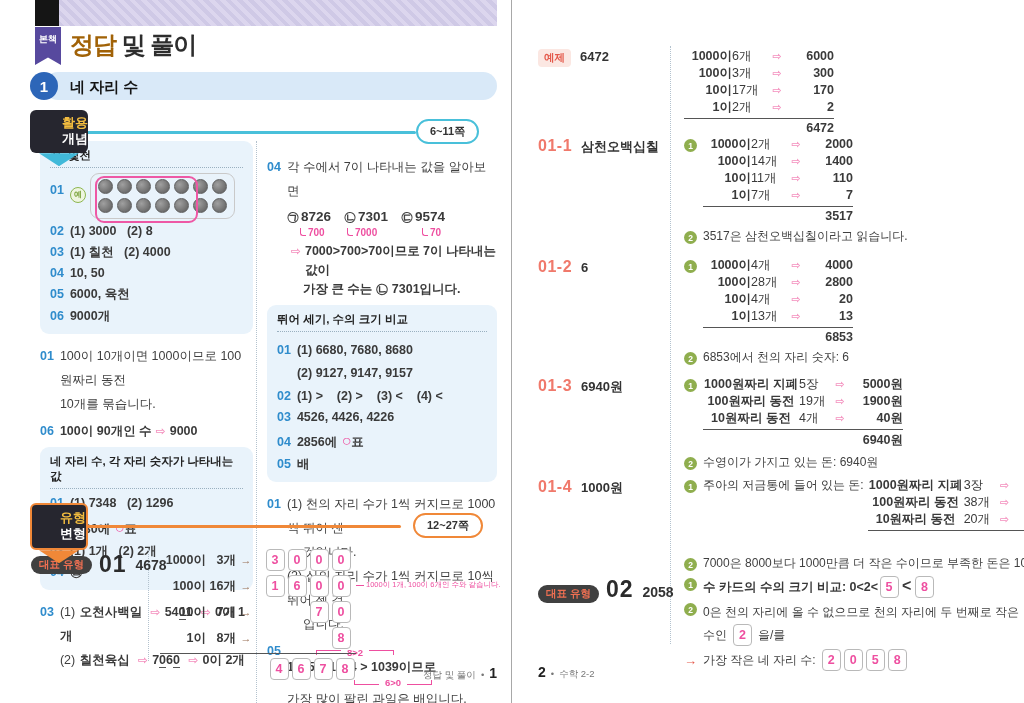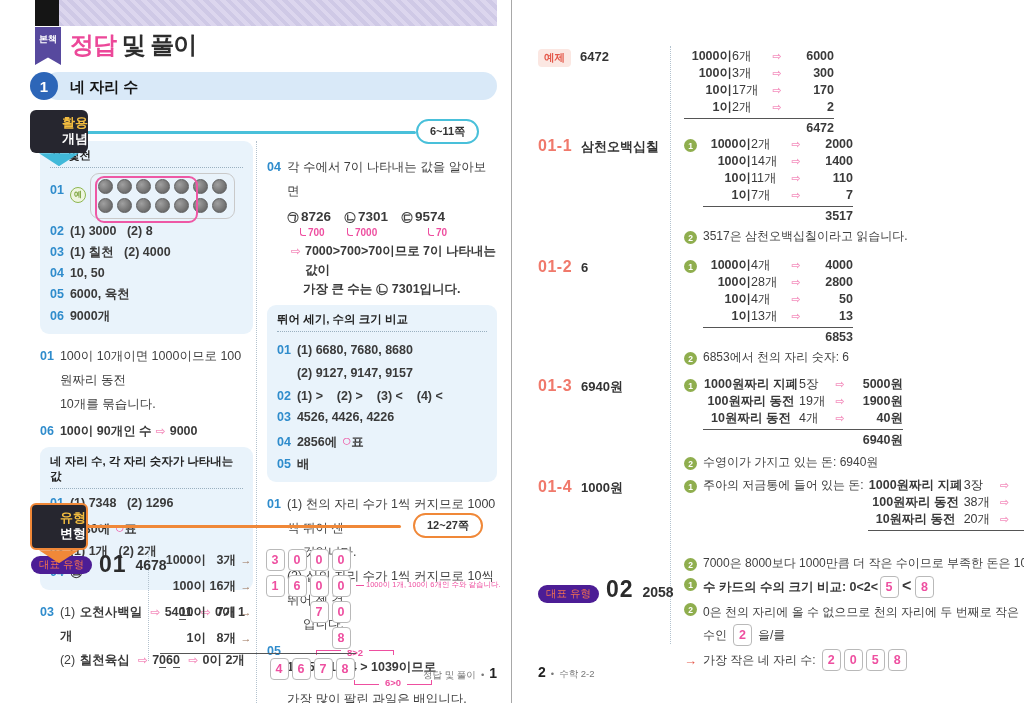--- a/index.html
+++ b/index.html
@@ -10,21 +10,21 @@
   .centerrule{position:absolute;left:511px;top:0;width:1px;height:703px;background:#a8a8a8;}
 
   
   .banner{position:absolute;left:59px;top:0;width:438px;height:26px;
           background:repeating-linear-gradient(45deg,#cfc9e6 0 4px,#dcd6ee 4px 8px);}
   .bannertab{position:absolute;left:35px;top:0;width:24px;height:26px;background:#151515;}
   .bookmark{position:absolute;left:35px;top:27px;width:26px;height:38px;background:#57499e;
             color:#fff;font-size:9px;font-weight:bold;text-align:center;padding-top:6px;box-sizing:border-box;
             clip-path:polygon(0 0,100% 0,100% 100%,50% 80%,0 100%);}
   .ptitle{position:absolute;left:70px;top:29px;font-size:24px;font-weight:800;letter-spacing:-1px;}
-  .tacc{color:#ec4899;} .trest{color:#2d2d2d;}
+  .tacc{color:#a16207;} .trest{color:#2d2d2d;}
   .unitbar{position:absolute;left:44px;top:72px;width:453px;height:28px;background:#d9e9f8;border-radius:14px;}
   .unitnum{position:absolute;left:30px;top:72px;width:28px;height:28px;border-radius:50%;background:#2d66b8;
            color:#fff;font-size:15px;font-weight:800;display:flex;align-items:center;justify-content:center;z-index:2;}
   .unitname{position:absolute;left:70px;top:78px;font-size:15px;font-weight:800;color:#141414;z-index:2;}
 
   
   .secbadge{position:absolute;width:58px;text-align:right;z-index:3;}
   .sb1{left:30px;top:110px;} .sb2{left:30px;top:503px;}
   .sbbox{background:#26262f;border-radius:6px;padding:5px 0 7px;}
   .sb2 .sbbox{border:2px solid #f08838;}
@@ -70,35 +70,35 @@
   .pinkring{position:absolute;left:4px;top:2px;width:99px;height:43px;border:2px solid #ee58a5;border-radius:9px;}
 
   
   .optrow{display:flex;margin:2px 0 0;}
   .opt{margin-right:13px;}
   .opt .mark{font-weight:600;color:#444;font-size:12px;margin-right:2px;}
   .big{font-size:13.5px;text-align:right;}
   .hookline{display:flex;align-items:flex-start;color:#ee4fa0;font-size:10px;font-weight:bold;line-height:1;}
   .hk{width:5px;height:7px;border-left:1.5px solid #ee4fa0;border-bottom:1.5px solid #ee4fa0;
       border-radius:0 0 0 3px;margin-right:2px;}
-  .o1{margin-left:13px;} .o2{margin-left:3px;} .o3{margin-left:27px;}
+  .o1{margin-left:13px;} .o2{margin-left:3px;} .o3{margin-left:21px;}
   .indent1{margin-left:16px;}
 
   
   .brk{display:flex;align-items:center;color:#ee4fa0;font-size:9.5px;font-weight:bold;line-height:1;}
   .seg{height:4px;width:24px;border-top:1.5px solid #ee4fa0;}
   .segb{height:4px;width:24px;border-bottom:1.5px solid #ee4fa0;}
   .seg.le{border-left:1.5px solid #ee4fa0;} .seg.re{border-right:1.5px solid #ee4fa0;}
   .segb.le{border-left:1.5px solid #ee4fa0;} .segb.re{border-right:1.5px solid #ee4fa0;}
   .brk span{margin:0 3px;}
   .brktop{margin-left:26px;margin-bottom:1px;} .brkbot{margin-left:64px;margin-top:1px;}
 
   
   .reprow{position:absolute;left:31px;top:551px;display:flex;align-items:center;z-index:2;}
-  .reptag{background:#4c1d95;color:#ee6f52;font-weight:normal;font-size:10.5px;padding:2px 8px;border-radius:10px;}
+  .reptag{background:#404040;color:#ee6f52;font-weight:bold;font-size:10.5px;padding:2px 8px;border-radius:10px;}
   .repnum{font-size:23px;font-weight:800;color:#2b2b2b;margin:0 9px 0 7px;letter-spacing:1px;}
   .repans{font-size:14px;font-weight:800;color:#333;}
   .repdiv{position:absolute;left:148px;top:549px;height:112px;border-left:1px dotted #b3c2ce;}
   .rep1work{position:absolute;left:160px;top:549px;width:205px;}
   .r1row{display:flex;align-items:center;margin-bottom:4px;position:relative;}
   .r1u{width:46px;text-align:right;font-weight:700;font-size:12.5px;}
   .r1n{width:30px;text-align:right;font-weight:700;font-size:12.5px;}
   .r1a{width:20px;text-align:center;color:#9a7055;font-weight:700;font-size:11px;}
   .r1b{width:96px;display:flex;justify-content:flex-end;}
   .dbx{display:inline-flex;width:17px;height:20px;border:1.4px solid #b9b9b9;border-radius:4px;background:#fff;
@@ -534,21 +534,21 @@
           <div class="pv-row">
               <span class="pv-u">100이</span>
               <span class="pv-n">28개</span>
               <span class="pv-a">⇨</span>
               <span class="pv-v">2800</span>
             </div>
           <div class="pv-row">
               <span class="pv-u">10이</span>
               <span class="pv-n">4개</span>
               <span class="pv-a">⇨</span>
-              <span class="pv-v">50</span>
+              <span class="pv-v">20</span>
             </div>
           <div class="pv-row">
               <span class="pv-u">1이</span>
               <span class="pv-n">13개</span>
               <span class="pv-a">⇨</span>
               <span class="pv-v">13</span>
             </div>
           <div class="pv-rule"></div>
           <div class="pv-total">6853</div>
         </div>

